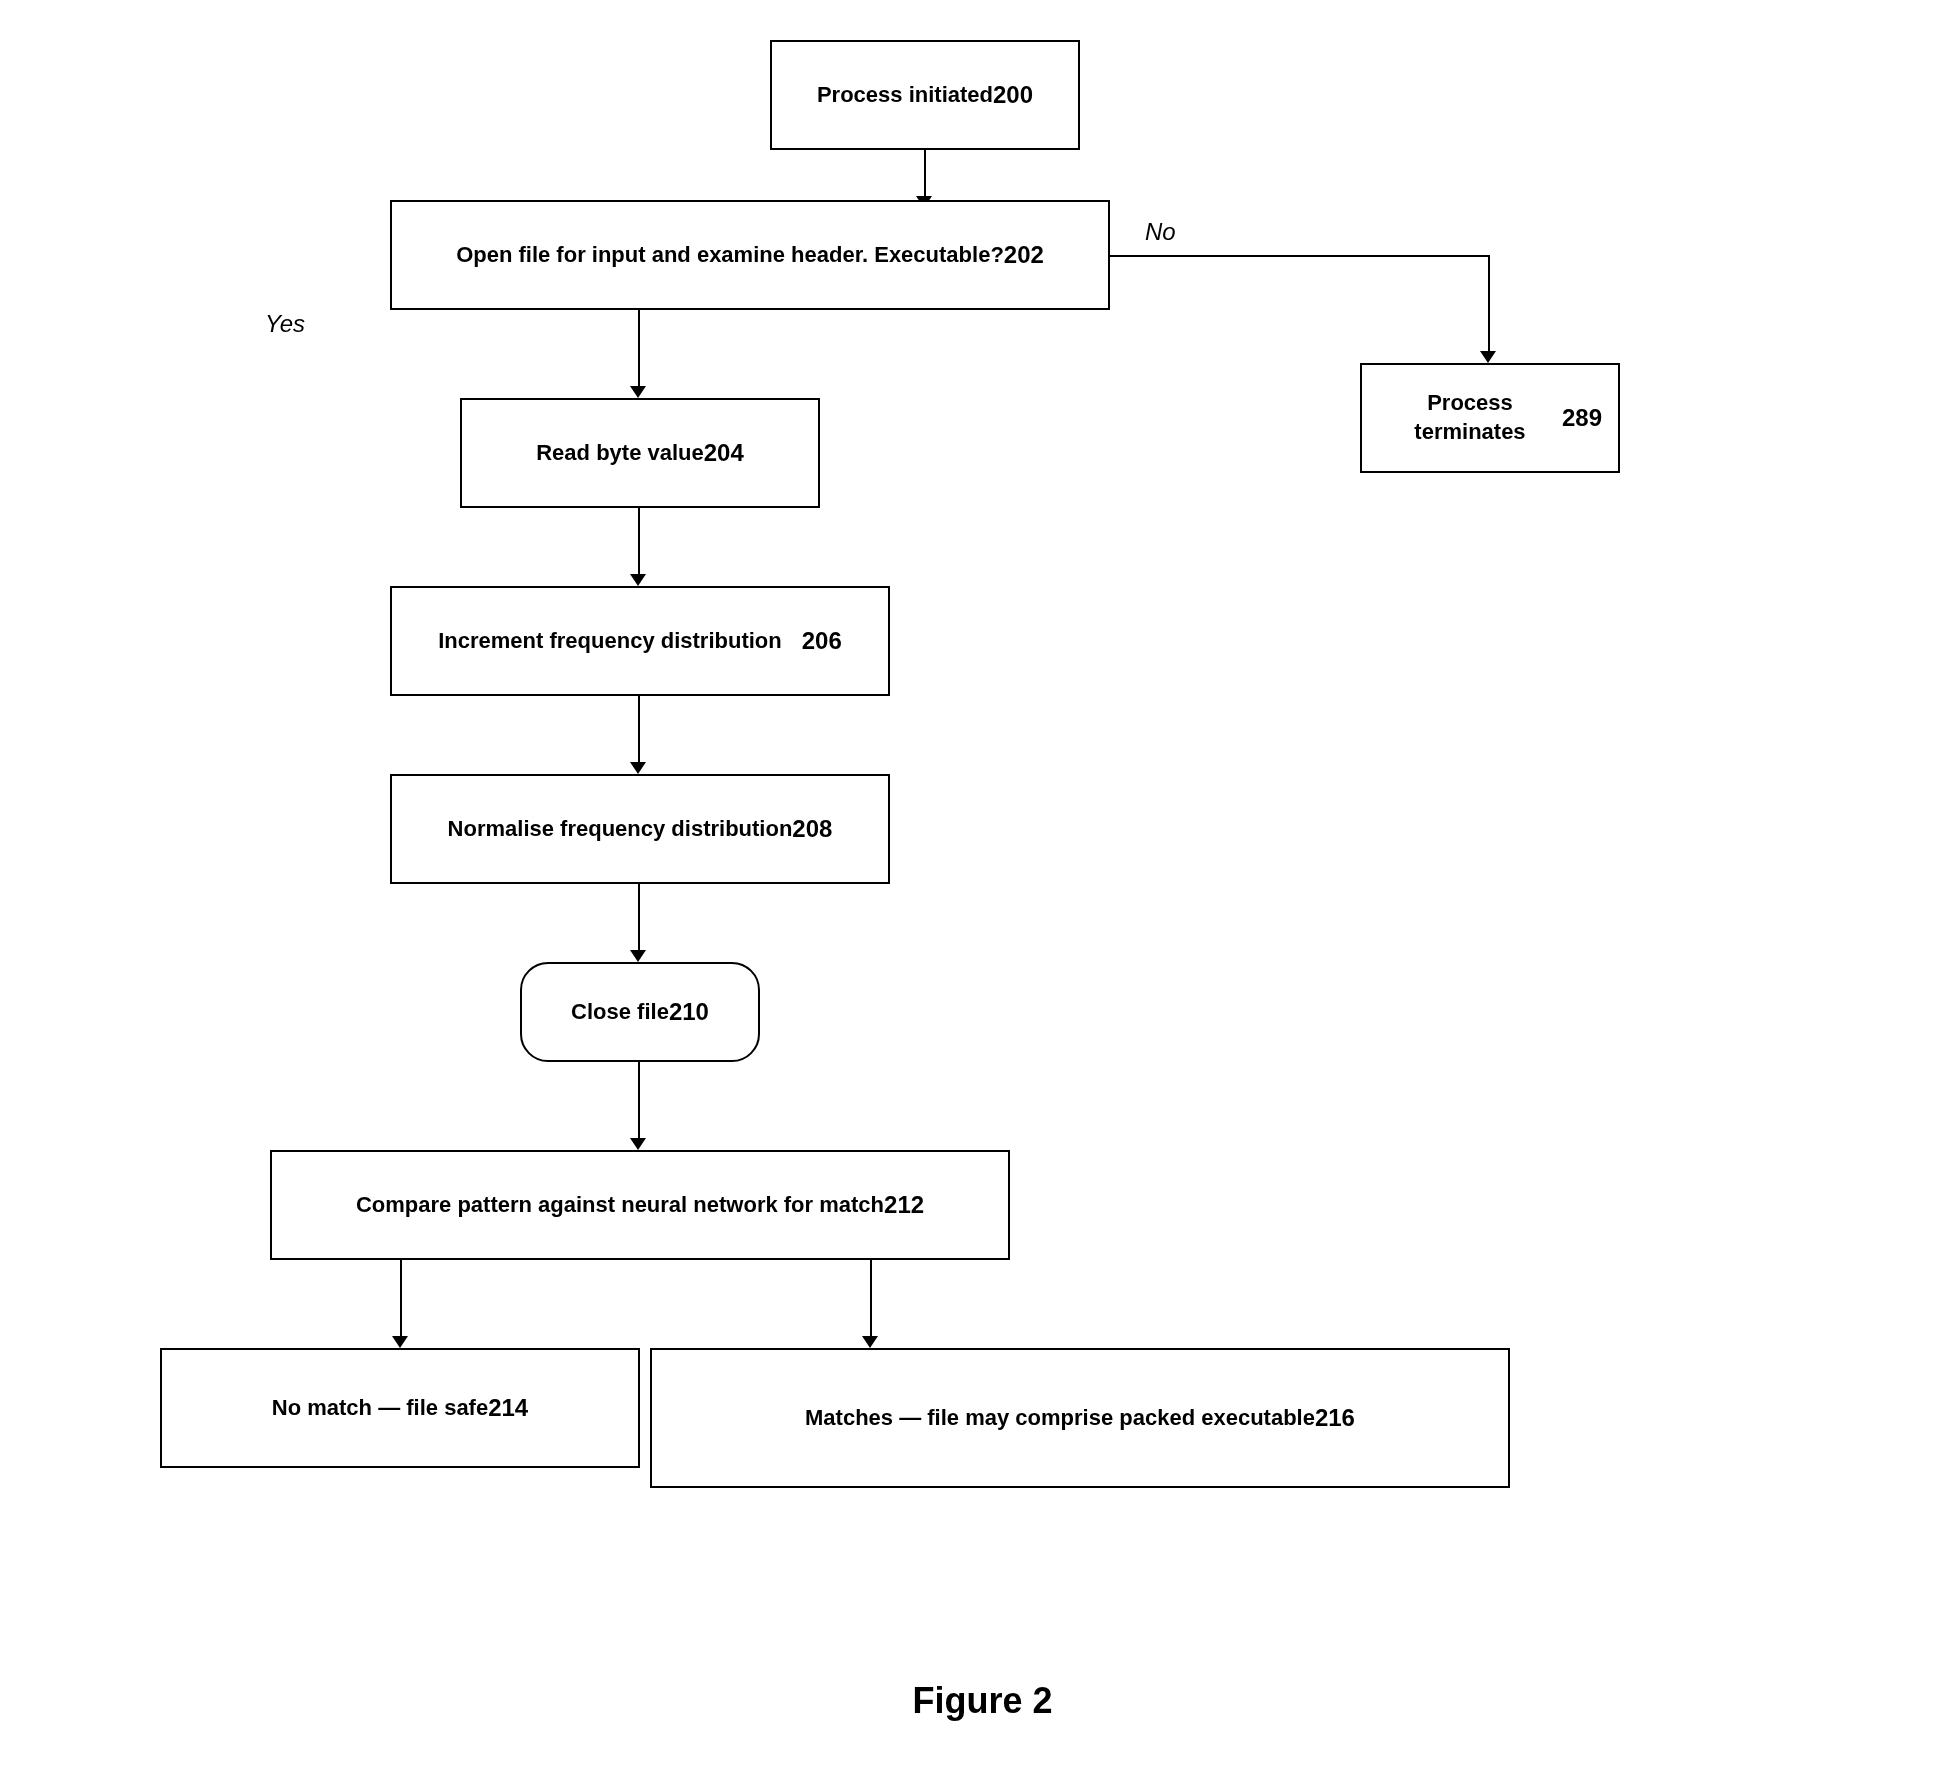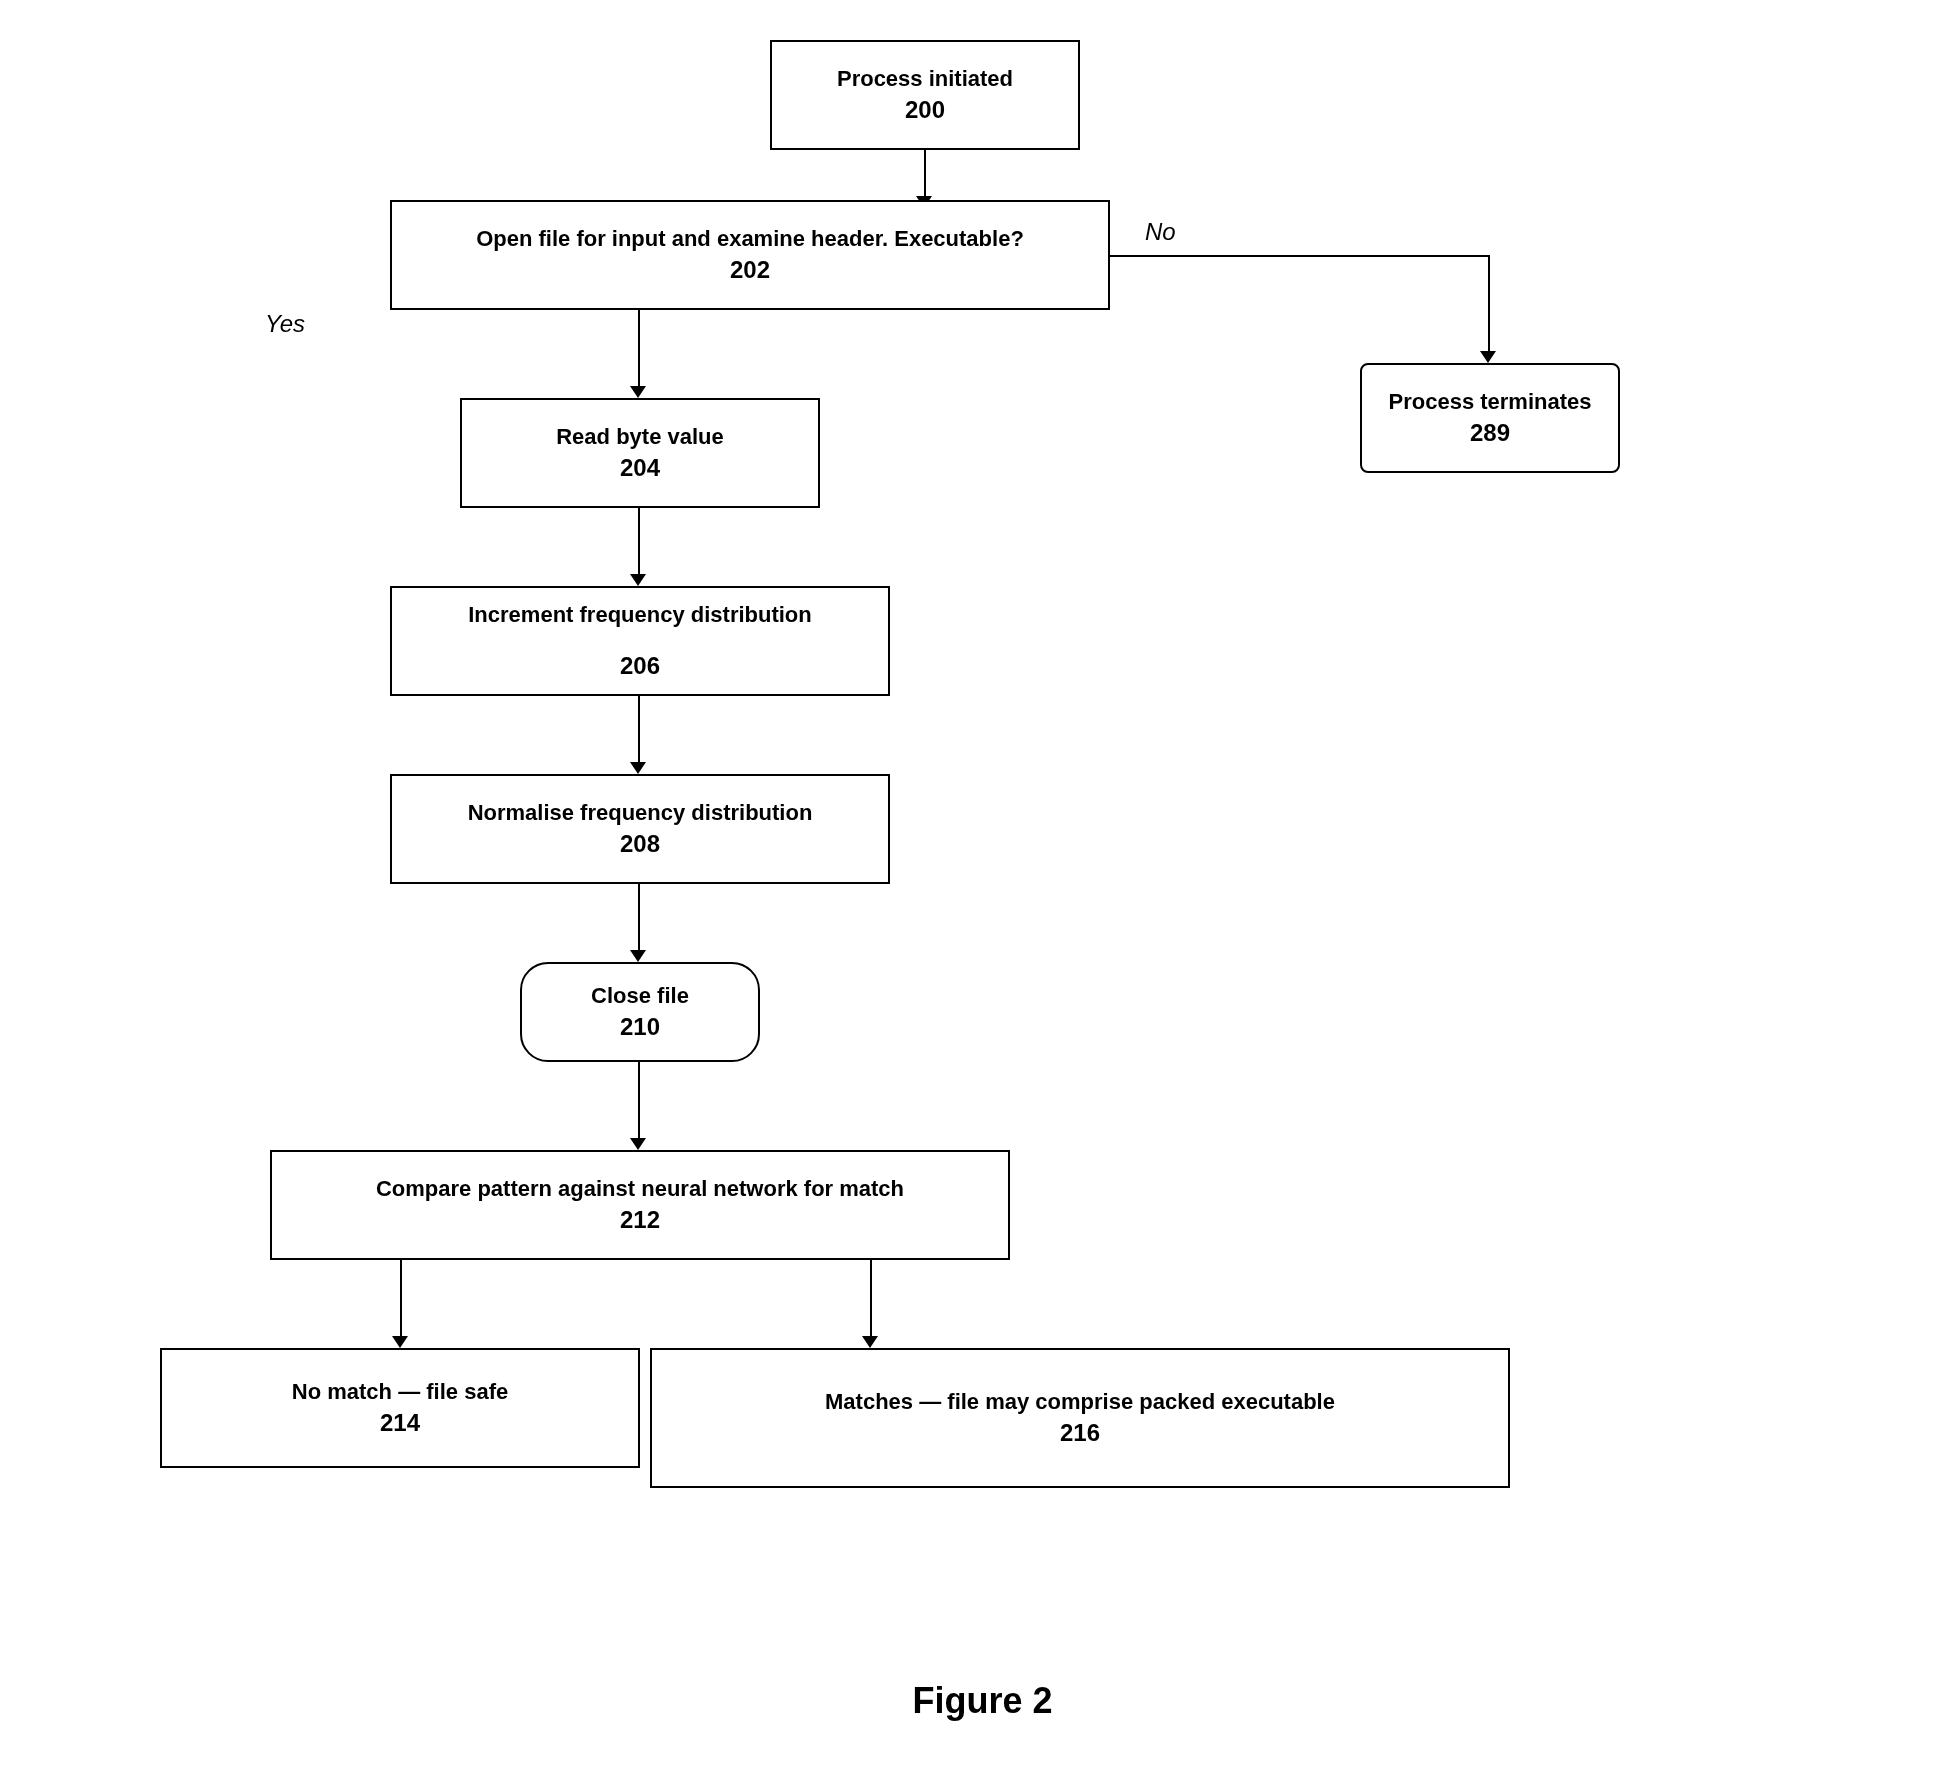--- a/index.html
+++ b/index.html
@@ -14,21 +14,21 @@
     .diagram-container {
       position: relative;
       width: 1957px;
       height: 1650px;
     }
     .flowchart-box {
       position: absolute;
       border: 2px solid #000;
       background: #fff;
       display: flex;
-      flex-direction: column;
+      flex-direction: row;
       align-items: center;
       justify-content: center;
       text-align: center;
       font-size: 22px;
       font-weight: bold;
       padding: 10px 16px;
       line-height: 1.3;
     }
     .flowchart-box .num {
       font-size: 24px;
@@ -86,21 +86,21 @@
     <span class="num">202</span>
   </div>
 
   <div class="label-text" style="left:1145px; top:218px;">No</div>
 
   <div class="connector h" style="left:1110px; top:255px; width:380px;"></div>
 
   <div class="connector v" style="left:1488px; top:255px; height:100px;"></div>
   <div class="arrow-down" style="left:1480px; top:351px;"></div>
 
-  <div class="flowchart-box" style="left:1360px; top:363px; width:260px; height:110px;border-radius:8px;">
+  <div class="flowchart-box" style="left:1360px; top:363px; width:260px; height:110px;">
     <span>Process terminates</span>
     <span class="num">289</span>
   </div>
 
   <div class="label-text" style="left:265px; top:310px;">Yes</div>
 
   <div class="connector v" style="left:638px; top:310px; height:80px;"></div>
   <div class="arrow-down" style="left:630px; top:386px;"></div>
 
   <div class="flowchart-box" style="left:460px; top:398px; width:360px; height:110px;">

